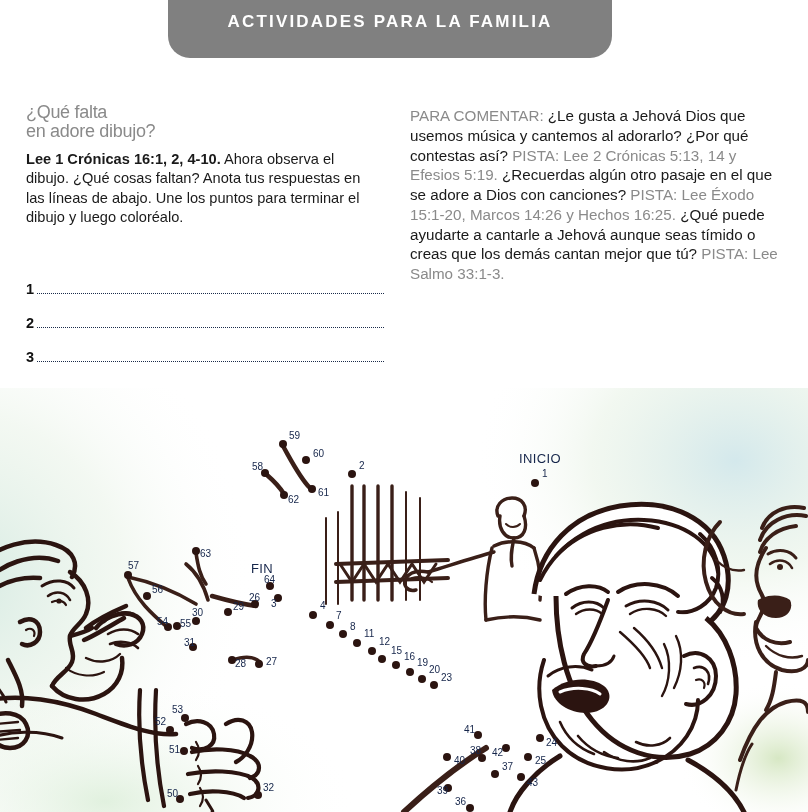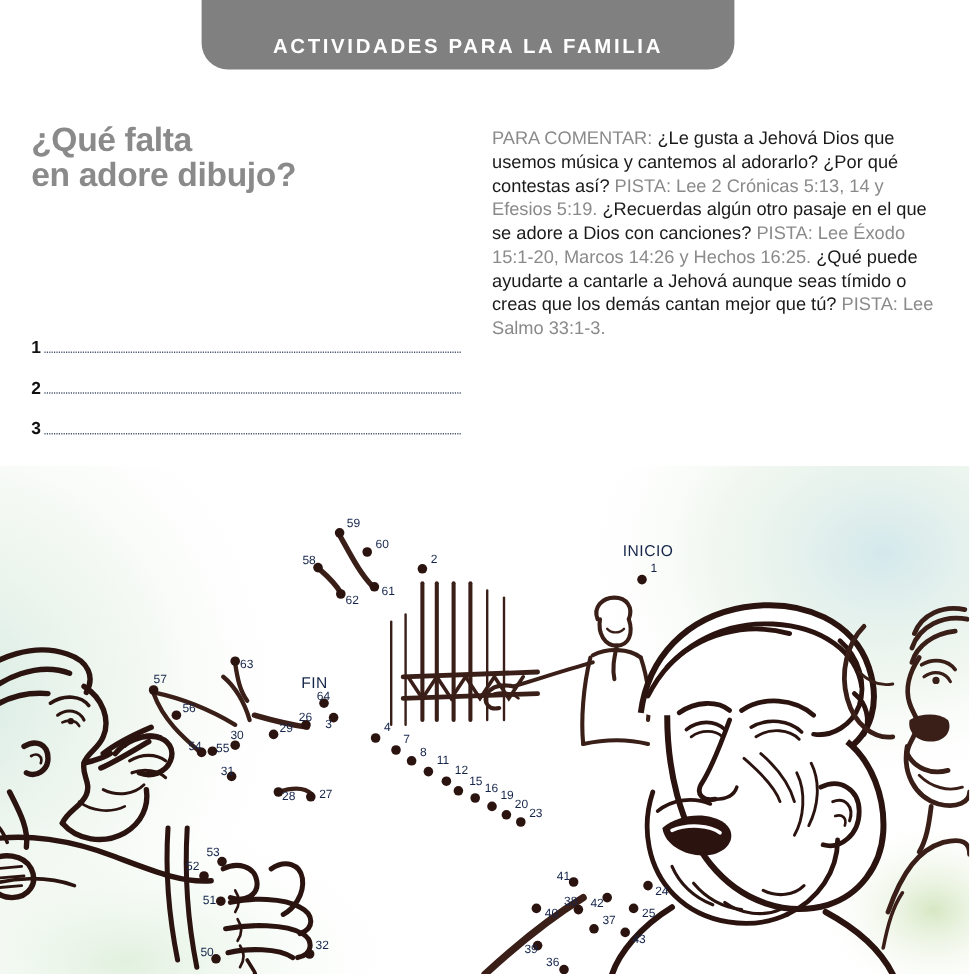--- a/index.html
+++ b/index.html
@@ -11,33 +11,33 @@
     position:relative;
   }
   .page{position:relative;width:808px;height:812px;overflow:hidden;background:#fff;}
 
   
   .banner{
     position:absolute;left:168px;top:0;width:444px;height:58px;
     background:#808080;
     border-bottom-left-radius:22px;border-bottom-right-radius:22px;
     display:flex;align-items:flex-end;justify-content:center;
-    box-sizing:border-box;padding-bottom:9px;
+    box-sizing:border-box;padding-bottom:26px;
   }
   .banner-title{
     color:#ffffff;font-size:17px;font-weight:bold;letter-spacing:2.2px;
     font-family:"Liberation Sans", sans-serif;
   }
 
   
   .col-left{position:absolute;left:26px;top:103px;width:355px;}
   .col-right{position:absolute;left:410px;top:106px;width:372px;}
 
   .headline{
-    color:#8a8a8a;font-size:28px;font-weight:bold;line-height:1.03;
+    color:#8a8a8a;font-size:18px;font-weight:normal;line-height:1.03;
     letter-spacing:-0.3px;margin:0 0 10px 0;
   }
   .headline span{display:block;}
 
   .body-text{
     color:#1a1a1a;font-size:14.6px;line-height:1.33;margin:0;
     text-align:left;
   }
   .body-text b{font-weight:bold;}
 
@@ -77,20 +77,21 @@
 
   <div class="banner">
     <div class="banner-title">ACTIVIDADES PARA LA FAMILIA</div>
   </div>
 
   <div class="col-left">
     <div class="headline">
       <span>¿Qué falta</span>
       <span>en adore dibujo?</span>
     </div>
+    <p class="body-text"><b>Lee 1 Crónicas 16:1, 2, 4-10.</b><span> Ahora observa el dibujo. ¿Qué cosas faltan? Anota tus respuestas en las líneas de abajo. Une los puntos para terminar el dibujo y luego coloréalo.</span></p>
   </div>
 
   <div class="lines">
     <div class="line-row">
       <span class="line-num">1</span>
       <span class="line-dots"></span>
     </div>
     <div class="line-row">
       <span class="line-num">2</span>
       <span class="line-dots"></span>

